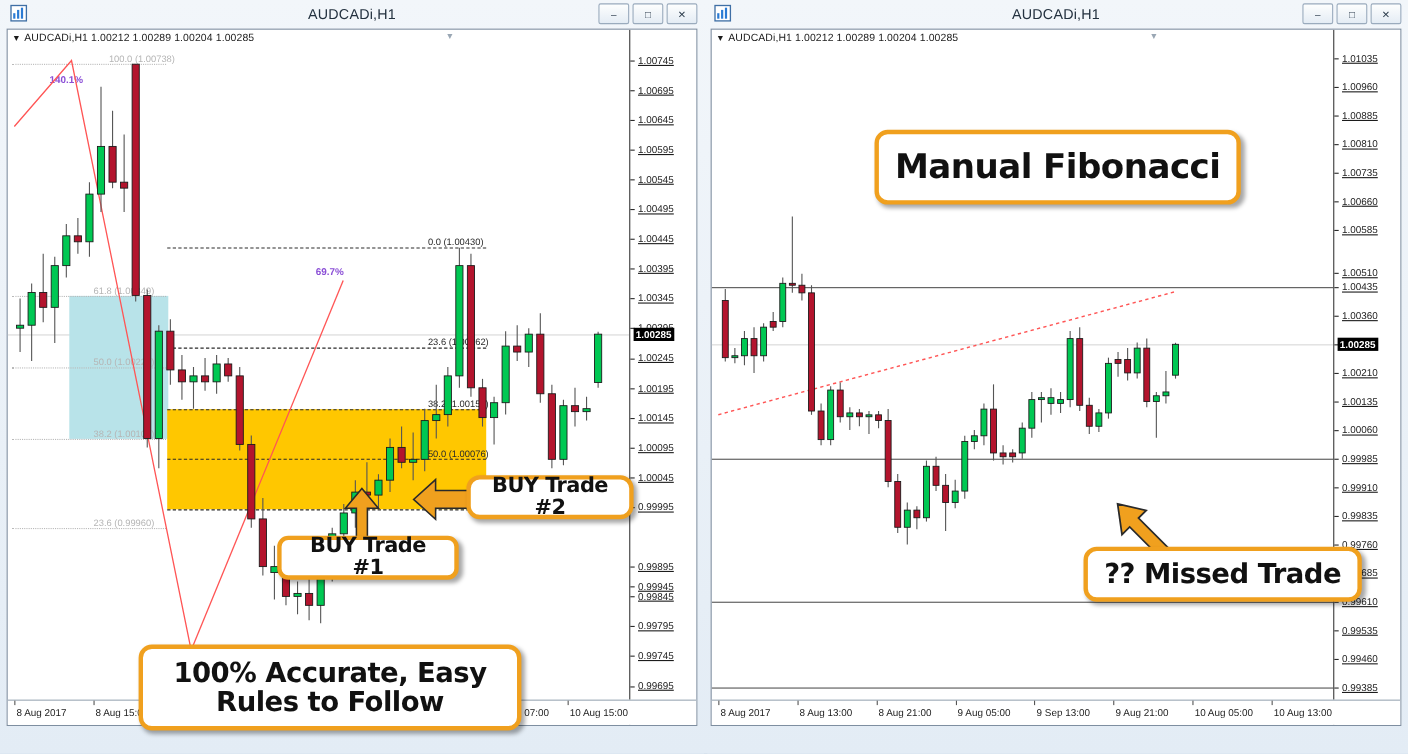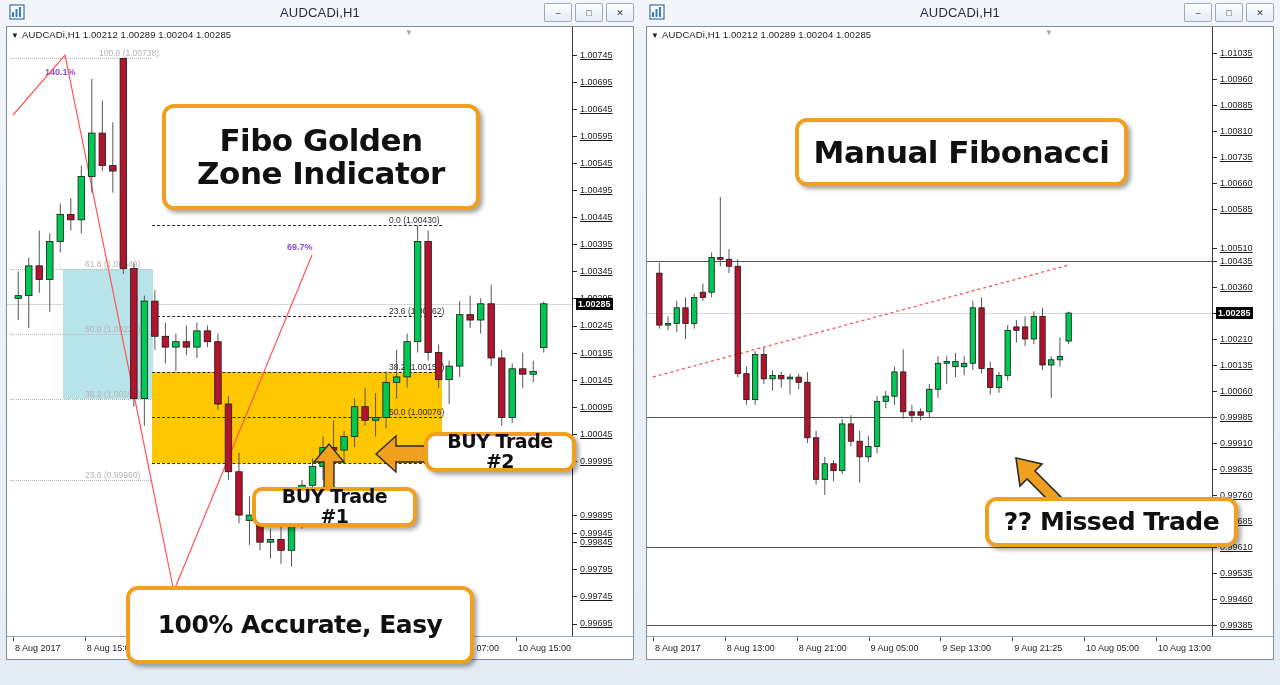--- a/index.html
+++ b/index.html
@@ -467,47 +467,42 @@
           <div class="ttick" style="left: 8px;">8 Aug 2017</div>
           <div class="ttickmark" style="left: 77.8421px;"></div>
           <div class="ttick" style="left: 79.8421px;">8 Aug 13:00</div>
           <div class="ttickmark" style="left: 149.684px;"></div>
           <div class="ttick" style="left: 151.684px;">8 Aug 21:00</div>
           <div class="ttickmark" style="left: 221.526px;"></div>
           <div class="ttick" style="left: 223.526px;">9 Aug 05:00</div>
           <div class="ttickmark" style="left: 293.368px;"></div>
           <div class="ttick" style="left: 295.368px;">9 Sep 13:00</div>
           <div class="ttickmark" style="left: 365.211px;"></div>
-          <div class="ttick" style="left: 367.211px;">9 Aug 21:25</div>
+          <div class="ttick" style="left: 367.211px;">9 Aug 21:00</div>
           <div class="ttickmark" style="left: 437.053px;"></div>
           <div class="ttick" style="left: 439.053px;">10 Aug 05:00</div>
           <div class="ttickmark" style="left: 508.895px;"></div>
           <div class="ttick" style="left: 510.895px;">10 Aug 13:00</div>
         </div>
     </div>
   </div>
 
-  <div class="callout c-big" style="left:162px;top:104px;width:318px;height:106px;">
-    <div class="txt">
-      <span>Fibo Golden</span><br>
-      <span>Zone Indicator</span>
-    </div>
-  </div>
 
   <div class="callout c-small" style="left:424px;top:432px;width:152px;height:40px;">
     <div class="txt">BUY Trade #2</div>
   </div>
 
   <div class="callout c-small" style="left:252px;top:487px;width:165px;height:40px;border-radius:10px;">
     <div class="txt">BUY Trade #1</div>
   </div>
 
   <div class="callout c-mid" style="left:126px;top:586px;width:348px;height:78px;">
     <div class="txt">
       <span>100% Accurate, Easy</span><br>
+      <span>Rules to Follow</span>
     </div>
   </div>
 
   <div class="callout c-big" style="left:795px;top:118px;width:333px;height:68px;">
     <div class="txt">Manual Fibonacci</div>
   </div>
 
   <div class="callout c-mid" style="left:985px;top:497px;width:253px;height:50px;">
     <div class="txt">?? Missed Trade</div>
   </div>

